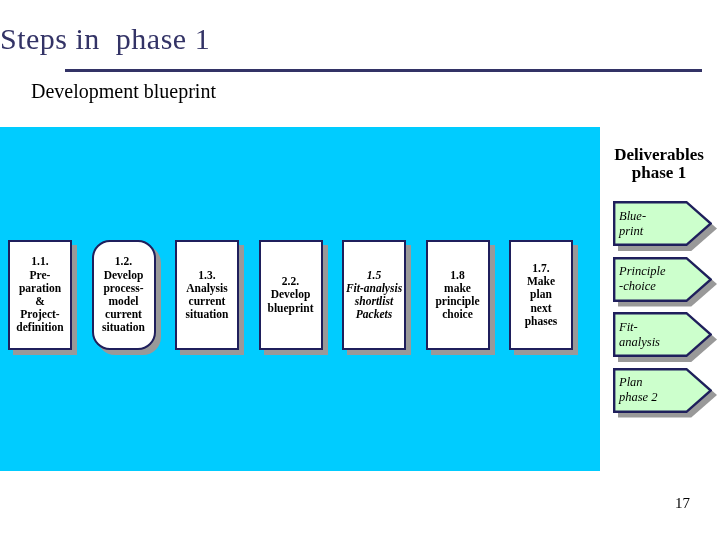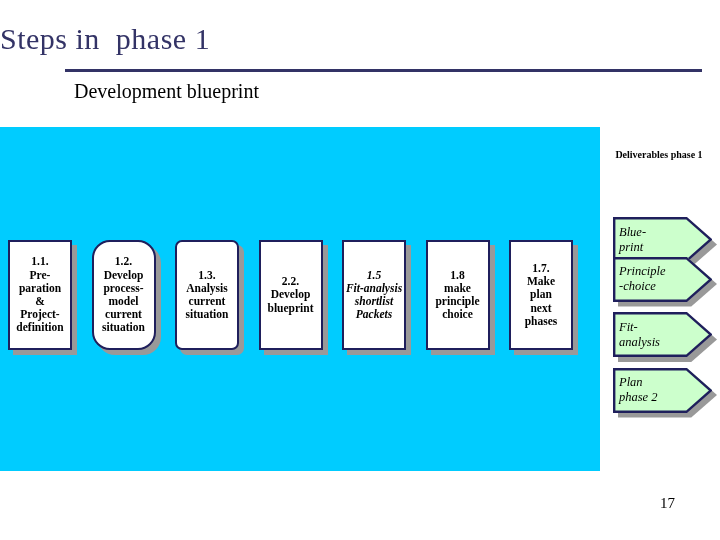--- a/index.html
+++ b/index.html
@@ -36,42 +36,41 @@
     height: 3px;
     background: #333366;
   }
   #slide-subtitle {
     position: absolute;
     left: 31px;
     top: 80px;
     font-family: "Liberation Serif", serif;
     font-size: 20px;
     color: #000000;
-    margin-left: 43px;
   }
 
   
   #cyan-panel {
     position: absolute;
     left: 0;
     top: 127px;
     width: 600px;
     height: 344px;
     background: #00ccff;
   }
 
   
   #deliverables-heading {
     position: absolute;
     left: 598px;
     top: 146px;
     width: 122px;
     text-align: center;
     font-family: "Liberation Serif", serif;
-    font-size: 10px;
+    font-size: 17px;
     font-weight: bold;
     color: #000000;
     line-height: 18px;
   }
 
   
   .step-box {
     position: absolute;
     top: 240px;
     width: 64px;
@@ -143,21 +142,21 @@
     white-space: pre-line;
     text-align: left;
   }
 
   
   #page-number {
     position: absolute;
     left: 660px;
     top: 495px;
     width: 30px;
-    text-align: left;
+    text-align: right;
     font-family: "Liberation Serif", serif;
     font-size: 15px;
     color: #000000;
   }
 </style>
 </head>
 <body>
 
 <div id="slide-title">Steps in  phase 1</div>
 
@@ -180,21 +179,21 @@
 definition</div>
     </div>
     <div class="step-box" style="left: 91.5px; border-radius: 18px;">
       <div class="step-box-label">1.2.
 Develop
 process-
 model
 current
 situation</div>
     </div>
-    <div class="step-box" style="left: 175px; border-radius: 7px;">
+    <div class="step-box" style="left: 175px;">
       <div class="step-box-label">1.3.
 Analysis
 current
 situation</div>
     </div>
     <div class="step-box" style="left: 258.5px;">
       <div class="step-box-label">2.2.
 Develop
 blueprint</div>
     </div>
@@ -213,21 +212,21 @@
     <div class="step-box" style="left: 509px;">
       <div class="step-box-label">1.7.
 Make
 plan
 next
 phases</div>
     </div>
   </div>
 
 <div id="deliverable-arrows">
-    <div class="deliverable-arrow" style="top: 201px; margin-top: 16px;">
+    <div class="deliverable-arrow" style="top: 201px;">
       <div class="arrow-shadow"></div>
       <div class="arrow-shape"></div>
       <svg class="arrow-outline" viewBox="0 0 99 45">
         <polygon points="1.2,1.2 73.5,1.2 97.8,22.5 73.5,43.8 1.2,43.8" fill="none" stroke="#1f1f5c" stroke-width="2.4" stroke-linejoin="miter"></polygon>
       </svg>
       <div class="deliverable-arrow-label">Blue-
 print</div>
     </div>
     <div class="deliverable-arrow" style="top: 256.5px;">
       <div class="arrow-shadow"></div>

